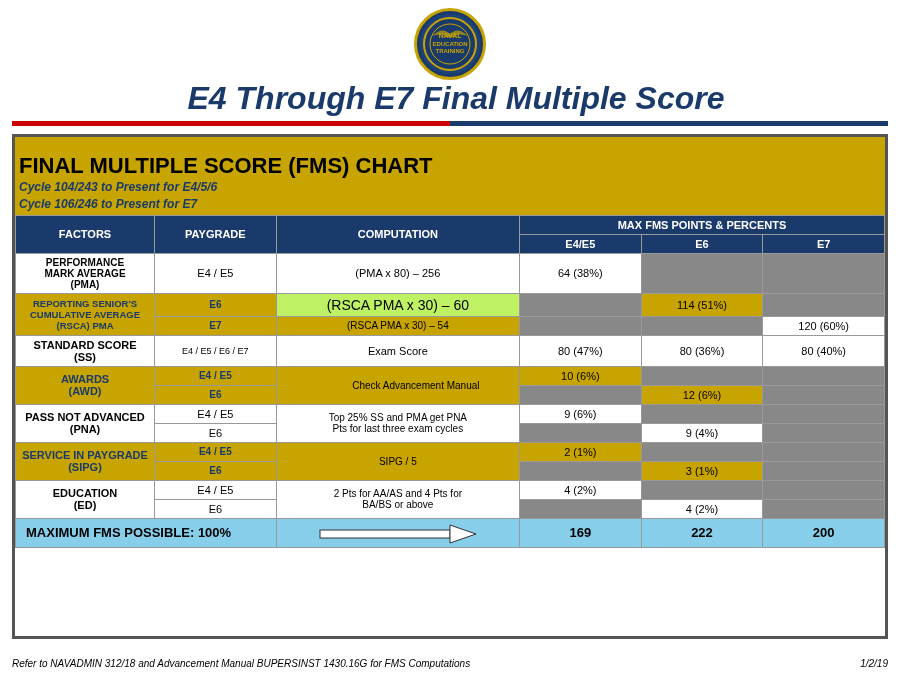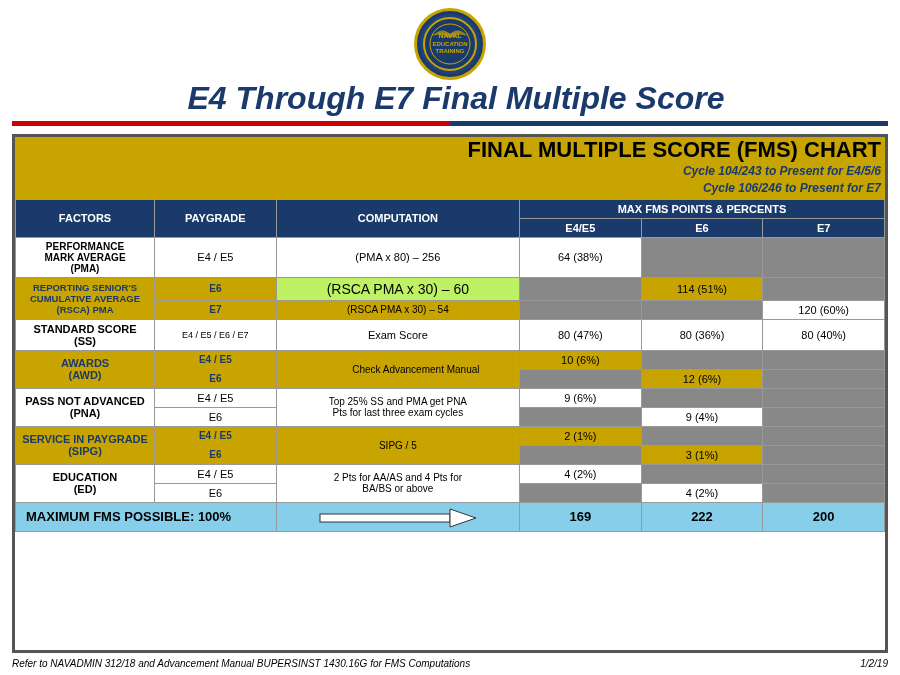--- a/index.html
+++ b/index.html
@@ -70,22 +70,22 @@
     
     .table-container {
       border: 3px solid #555;
       background: #fff;
       flex: 1;
     }
 
     
     .fms-header {
       background: #c8a400;
-      text-align: right;
-      padding: 0 4px 2px 4px;
+      text-align: left;
+      padding: 16px 4px 2px 4px;
     }
     .fms-title {
       font-size: 22px;
       font-weight: bold;
       color: #000;
     }
     .fms-subtitle {
       font-size: 12px;
       font-style: italic;
       font-weight: bold;
@@ -150,21 +150,21 @@
     }
     .max-fms-label {
       text-align: left !important;
       padding-left: 10px !important;
     }
 
     
     .footer {
       display: flex;
       justify-content: space-between;
-      padding-top: 5px;
+      padding-top: 19px;
       font-size: 10px;
       color: #000;
       font-style: italic;
     }
 
     
     .arrow-cell {
       padding: 2px 4px !important;
     }
     .arrow-svg {

